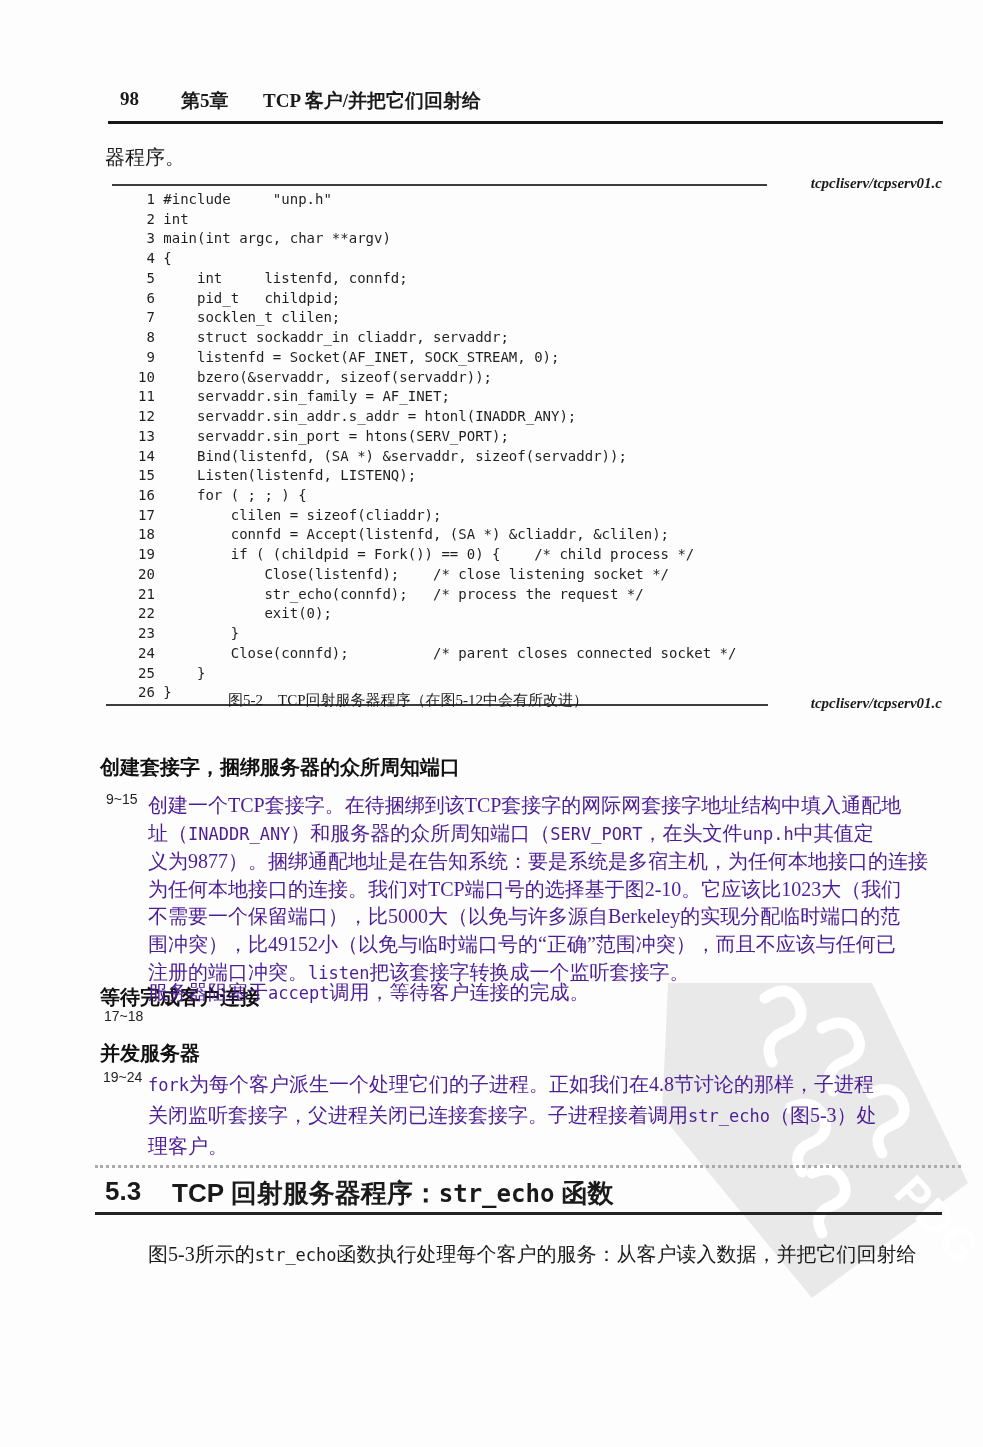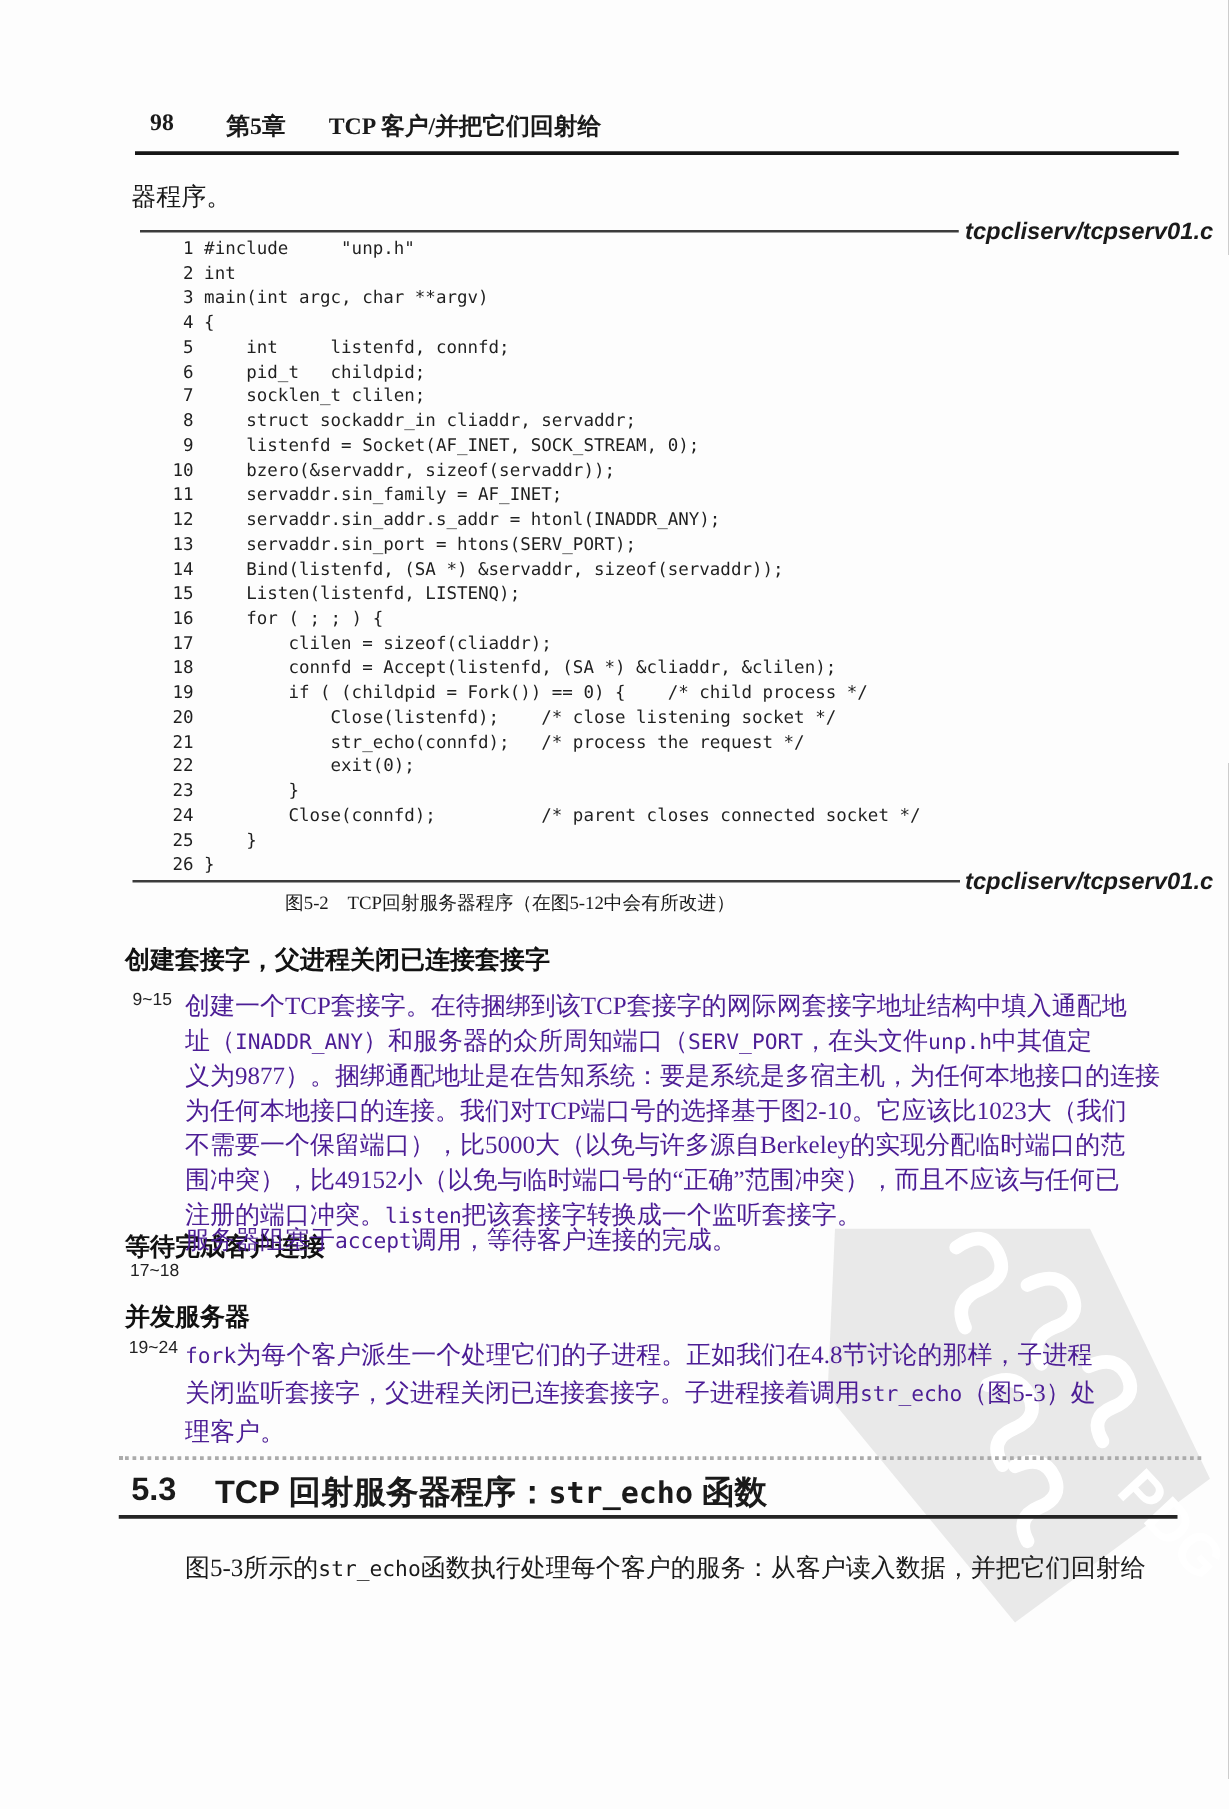--- a/index.html
+++ b/index.html
@@ -13,30 +13,30 @@
   .pagenum{left:120px;top:88px;font-size:19px;font-weight:600;}
   .chapter{left:181px;top:88px;font-size:19px;font-weight:600;}
   .chap-title{left:263px;top:88px;font-size:19px;font-weight:600;}
   .header-rule{left:108px;top:121px;width:835px;height:3px;background:#161616;}
   
   .intro{left:105px;top:144px;font-size:20px;}
   
   .code-rule{height:2px;background:#3c3c3c;}
   .rule-top{left:112px;top:184px;width:655px;}
   .rule-bottom{left:106px;top:704px;width:662px;}
-  .src-label{font-style:italic;font-size:19px;font-weight:600;width:170px;text-align:right;
-    font-family:Liberation Sans, sans-serif;}
+  .src-label{font-style:italic;font-size:15px;font-weight:600;width:170px;text-align:right;
+    font-family:Liberation Serif, serif;}
   .src-top{left:772px;top:175px;}
   .src-bottom{left:772px;top:695px;}
   pre.code{
     left:138px;top:190px;margin:0;
     font-family:"DejaVu Sans Mono",monospace;
     font-size:14px;line-height:19.73px;color:#1f1f1f;
   }
-  .caption{left:228px;top:713px;font-size:15px;}
+  .caption{left:228px;top:691px;font-size:15px;}
   
   .sec-heading{font-family:"Liberation Sans",sans-serif;font-weight:bold;font-size:20px;color:#111;}
   .h-create{left:100px;top:754px;}
   .h-wait{left:100px;top:984px;}
   .h-concurrent{left:100px;top:1040px;}
   .mlabel{font-family:Liberation Sans, sans-serif;font-size:14px;color:#222;}
   .l-915{left:106px;top:791px;}
   .l-1718{left:104px;top:1008px;}
   .l-1924{left:103px;top:1069px;}
   .para{left:148px;font-size:20px;color:#4c1d95;}
@@ -109,21 +109,21 @@
 23         }
 24         Close(connfd);          /* parent closes connected socket */
 25     }
 26 }</pre>
 
   <div class="abs code-rule rule-bottom"></div>
   <div class="abs src-label src-bottom">tcpcliserv/tcpserv01.c</div>
 
   <div class="abs caption">图5-2　TCP回射服务器程序（在图5-12中会有所改进）</div>
 
-  <div class="abs sec-heading h-create">创建套接字，父进程关闭已连接套接字</div>
+  <div class="abs sec-heading h-create">创建套接字，捆绑服务器的众所周知端口</div>
   <div class="abs mlabel l-915">9~15</div>
   <div class="abs para p-915">
       <div class="bodyline"><span class="cn">创建一个TCP套接字。在待捆绑到该TCP套接字的网际网套接字地址结构中填入通配地</span></div>
       <div class="bodyline"><span class="cn">址（</span><span class="inline-code">INADDR_ANY</span><span class="cn">）和服务器的众所周知端口（</span><span class="inline-code">SERV_PORT</span><span class="cn">，在头文件</span><span class="inline-code">unp.h</span><span class="cn">中其值定</span></div>
       <div class="bodyline"><span class="cn">义为9877）。捆绑通配地址是在告知系统：要是系统是多宿主机，为任何本地接口的连接</span></div>
       <div class="bodyline"><span class="cn">为任何本地接口的连接。我们对TCP端口号的选择基于图2-10。它应该比1023大（我们</span></div>
       <div class="bodyline"><span class="cn">不需要一个保留端口），比5000大（以免与许多源自Berkeley的实现分配临时端口的范</span></div>
       <div class="bodyline"><span class="cn">围冲突），比49152小（以免与临时端口号的“正确”范围冲突），而且不应该与任何已</span></div>
       <div class="bodyline"><span class="cn">注册的端口冲突。</span><span class="inline-code">listen</span><span class="cn">把该套接字转换成一个监听套接字。</span></div>
     </div>

